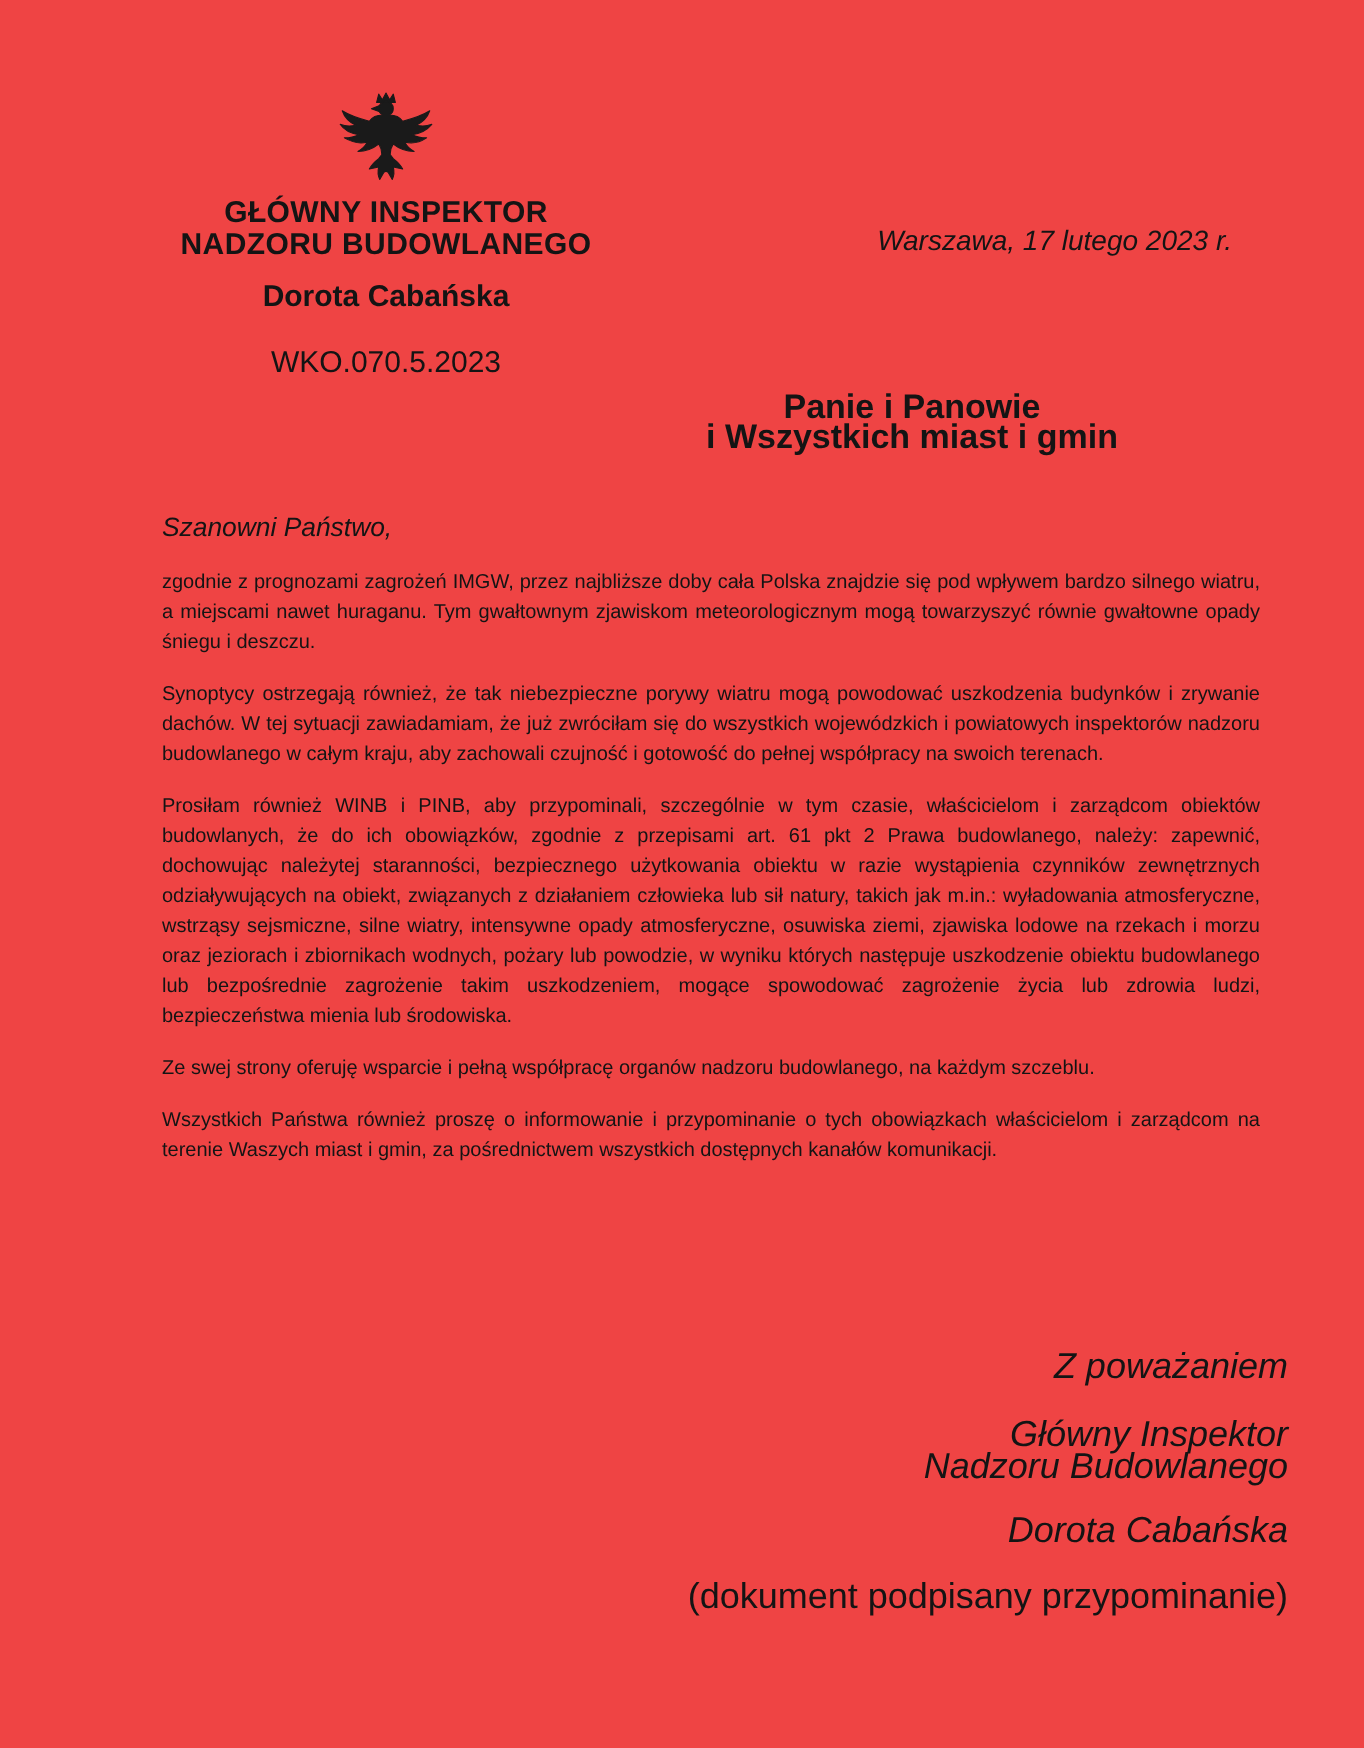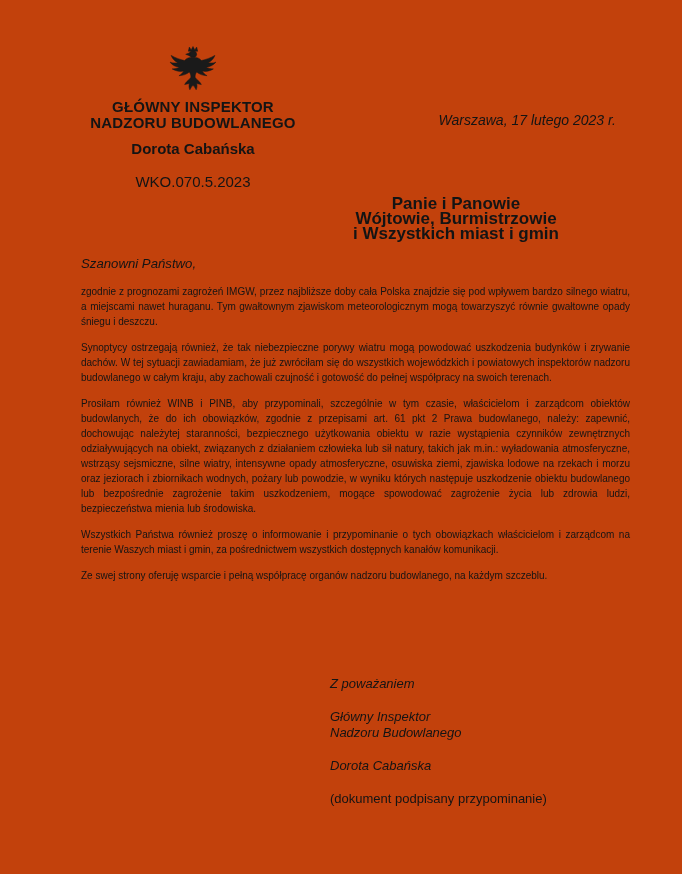--- a/index.html
+++ b/index.html
@@ -4,42 +4,42 @@
 <style>
   * { margin: 0; padding: 0; box-sizing: border-box; }
   html, body { background: #ffffff; }
   body {
     width: 682px; height: 874px;
     font-family: "Liberation Sans", sans-serif;
     color: #141414;
     position: relative;
     overflow: hidden;
   }
-  .page { position: absolute; inset: 0; background: #c2410c; }
+  .page { position: absolute; inset: 0; background: #ef4444; }
   .abs { position: absolute; }
 
   
   .emblem { left: 166px; top: 46px; width: 54px; height: 50px; }
   .org-block { left: 63px; top: 99px; width: 260px; text-align: center; }
   .org-name { font-weight: bold; font-size: 15px; line-height: 16px; letter-spacing: .2px; }
   .signer-name { font-weight: bold; font-size: 15px; line-height: 15px; margin-top: 10px; }
   .case-number { font-size: 15px; line-height: 15px; margin-top: 18px; }
   .place-date { top: 94px; right: 66px; font-style: italic; font-size: 14px; line-height: 16px; margin-top: 18px; }
 
   
   .addressee { left: 332px; top: 196px; width: 248px; text-align: center;
                font-weight: bold; font-size: 17px; line-height: 15px; }
 
   
   .salutation { left: 81px; top: 256px; font-style: italic; font-size: 13.2px; }
   .body-text { left: 81px; top: 284px; width: 549px; font-size: 10px; line-height: 15px; }
   .body-text p { text-align: justify; margin-bottom: 11px; }
 
   
-  .signature { left: 330px; top: 676px; width: 314px; text-align: left; font-size: 13px; }
+  .signature { left: 330px; top: 676px; width: 314px; text-align: right; font-size: 18px; }
   .closing { font-style: italic; line-height: 15px; }
   .sig-title { font-style: italic; line-height: 16px; margin-top: 18px; }
   .sig-name { font-style: italic; line-height: 15px; margin-top: 17px; }
   .sig-note { margin-top: 18px; line-height: 15px; }
 </style>
 </head>
 <body>
 
 <div class="page">
 
@@ -87,32 +87,31 @@
     <div class="org-name">GŁÓWNY INSPEKTOR</div>
     <div class="org-name">NADZORU BUDOWLANEGO</div>
     <div class="signer-name">Dorota Cabańska</div>
     <div class="case-number">WKO.070.5.2023</div>
   </div>
 
   <div class="abs place-date">Warszawa, 17 lutego 2023 r.</div>
 
   <div class="abs addressee">
     <div>Panie i Panowie</div>
-    <div>Wójtowie, Burmistrzowie</div>
     <div>i Wszystkich miast i gmin</div>
   </div>
 
   <div class="abs salutation">Szanowni Państwo,</div>
 
   <div class="abs body-text">
     <p>zgodnie z prognozami zagrożeń IMGW, przez najbliższe doby cała Polska znajdzie się pod wpływem bardzo silnego wiatru, a miejscami nawet huraganu. Tym gwałtownym zjawiskom meteorologicznym mogą towarzyszyć równie gwałtowne opady śniegu i deszczu.</p>
     <p>Synoptycy ostrzegają również, że tak niebezpieczne porywy wiatru mogą powodować uszkodzenia budynków i zrywanie dachów. W tej sytuacji zawiadamiam, że już zwróciłam się do wszystkich wojewódzkich i powiatowych inspektorów nadzoru budowlanego w całym kraju, aby zachowali czujność i gotowość do pełnej współpracy na swoich terenach.</p>
     <p>Prosiłam również WINB i PINB, aby przypominali, szczególnie w tym czasie, właścicielom i zarządcom obiektów budowlanych, że do ich obowiązków, zgodnie z przepisami art. 61 pkt 2 Prawa budowlanego, należy: zapewnić, dochowując należytej staranności, bezpiecznego użytkowania obiektu w razie wystąpienia czynników zewnętrznych odziaływujących na obiekt, związanych z działaniem człowieka lub sił natury, takich jak m.in.: wyładowania atmosferyczne, wstrząsy sejsmiczne, silne wiatry, intensywne opady atmosferyczne, osuwiska ziemi, zjawiska lodowe na rzekach i morzu oraz jeziorach i zbiornikach wodnych, pożary lub powodzie, w wyniku których następuje uszkodzenie obiektu budowlanego lub bezpośrednie zagrożenie takim uszkodzeniem, mogące spowodować zagrożenie życia lub zdrowia ludzi, bezpieczeństwa mienia lub środowiska.</p>
+    <p>Ze swej strony oferuję wsparcie i pełną współpracę organów nadzoru budowlanego, na każdym szczeblu.</p>
     <p>Wszystkich Państwa również proszę o informowanie i przypominanie o tych obowiązkach właścicielom i zarządcom na terenie Waszych miast i gmin, za pośrednictwem wszystkich dostępnych kanałów komunikacji.</p>
-    <p>Ze swej strony oferuję wsparcie i pełną współpracę organów nadzoru budowlanego, na każdym szczeblu.</p>
   </div>
 
   <div class="abs signature">
     <div class="closing">Z poważaniem</div>
     <div class="sig-title">
       <div>Główny Inspektor</div>
       <div>Nadzoru Budowlanego</div>
     </div>
     <div class="sig-name">Dorota Cabańska</div>
     <div class="sig-note">(dokument podpisany przypominanie)</div>

